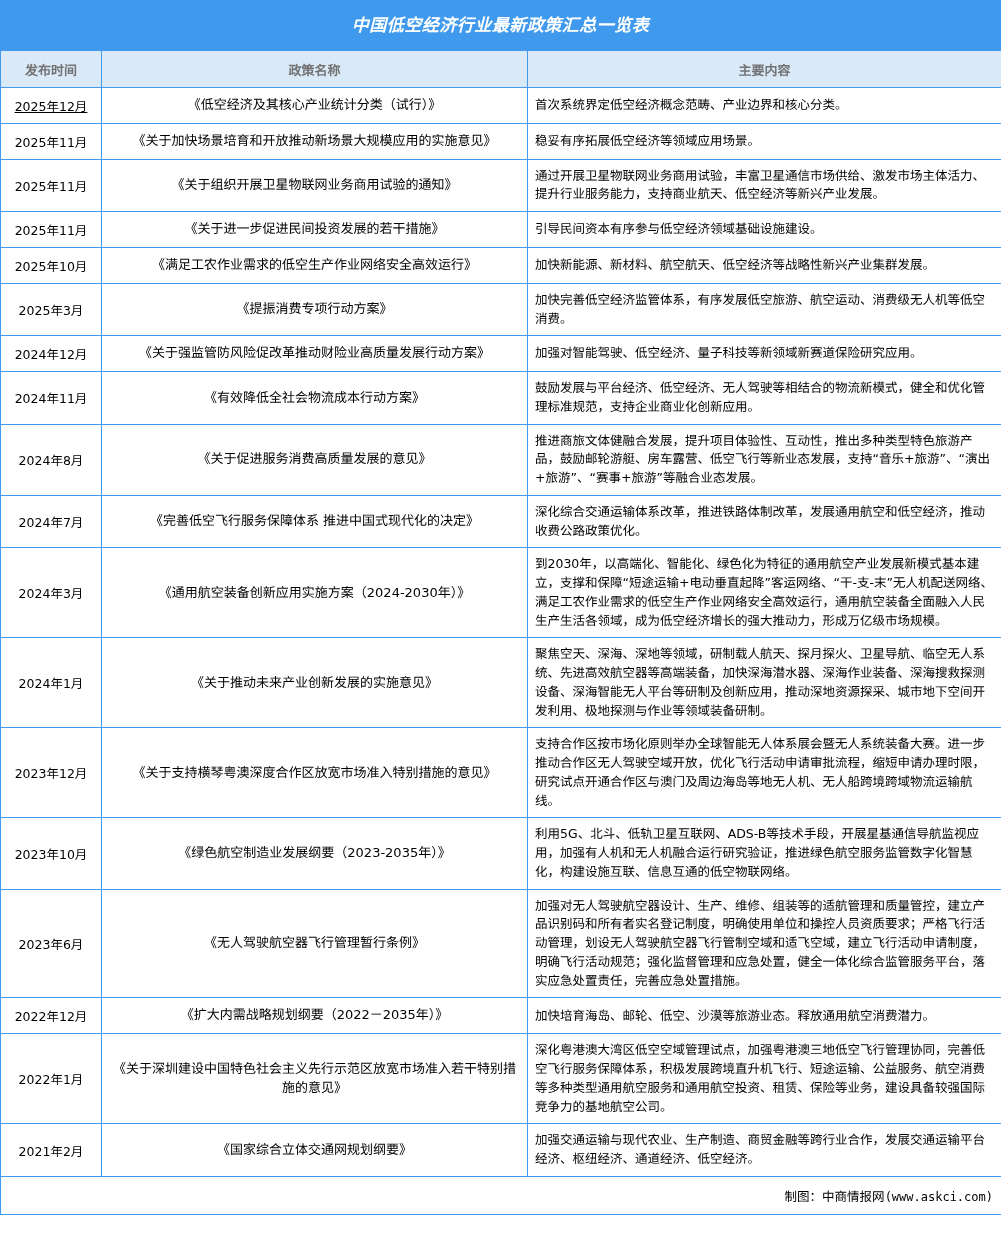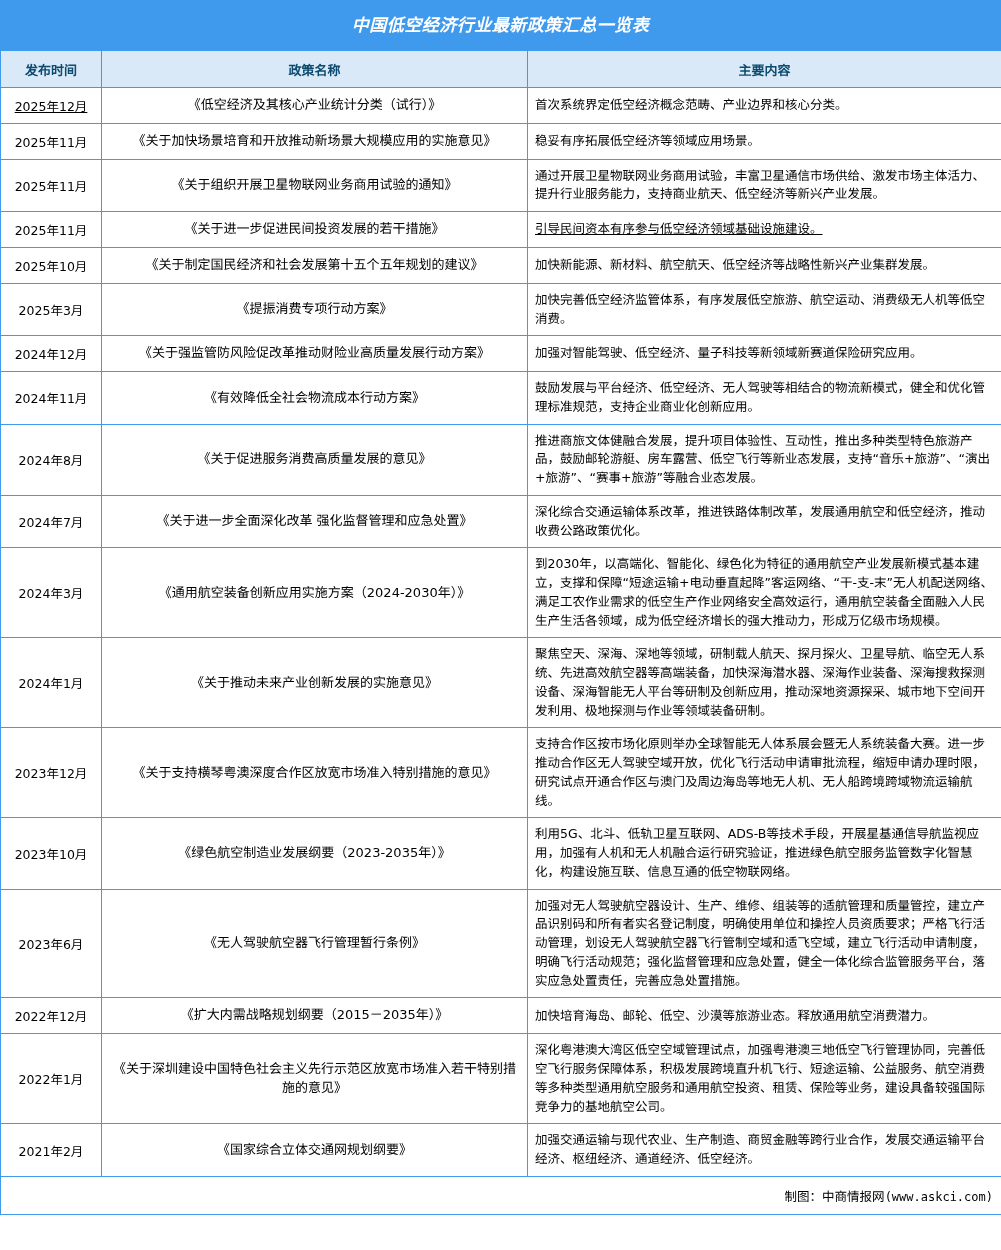--- a/index.html
+++ b/index.html
@@ -59,21 +59,21 @@
     vertical-align: middle;
     box-sizing: border-box;
   }
 
   table.policy-table thead th {
     background: #d9e9f8;
     height: 37px;
     font-size: 13px;
     font-weight: bold;
     text-align: center;
-    color: #0c4a6e;
+    color: #737373;
     padding: 2px 4px;
   }
 
   td.cell-date {
     text-align: center;
     font-size: 12.5px;
     padding: 6px 2px;
     white-space: nowrap;
     letter-spacing: 0px;
   }
@@ -142,25 +142,25 @@
           <td class="cell-content" style="border-color: rgb(63, 154, 238);">稳妥有序拓展低空经济等领域应用场景。</td>
         </tr>
         <tr>
           <td class="cell-date" style="border-color: rgb(63, 154, 238);">2025年11月</td>
           <td class="cell-name" style="border-color: rgb(63, 154, 238);">《关于组织开展卫星物联网业务商用试验的通知》</td>
           <td class="cell-content" style="border-color: rgb(63, 154, 238);">通过开展卫星物联网业务商用试验，丰富卫星通信市场供给、激发市场主体活力、提升行业服务能力，支持商业航天、低空经济等新兴产业发展。</td>
         </tr>
         <tr>
           <td class="cell-date" style="border-color: rgb(63, 154, 238);">2025年11月</td>
           <td class="cell-name" style="border-color: rgb(63, 154, 238);">《关于进一步促进民间投资发展的若干措施》</td>
-          <td class="cell-content" style="border-color: rgb(63, 154, 238); text-decoration: underline;">引导民间资本有序参与低空经济领域基础设施建设。</td>
+          <td class="cell-content" style="border-color: rgb(63, 154, 238);">引导民间资本有序参与低空经济领域基础设施建设。</td>
         </tr>
         <tr>
           <td class="cell-date" style="border-color: rgb(63, 154, 238);">2025年10月</td>
-          <td class="cell-name" style="border-color: rgb(63, 154, 238);">《关于制定国民经济和社会发展第十五个五年规划的建议》</td>
+          <td class="cell-name" style="border-color: rgb(63, 154, 238);">《满足工农作业需求的低空生产作业网络安全高效运行》</td>
           <td class="cell-content" style="border-color: rgb(63, 154, 238);">加快新能源、新材料、航空航天、低空经济等战略性新兴产业集群发展。</td>
         </tr>
         <tr>
           <td class="cell-date" style="border-color: rgb(63, 154, 238); margin-top: 12px;">2025年3月</td>
           <td class="cell-name" style="border-color: rgb(63, 154, 238);">《提振消费专项行动方案》</td>
           <td class="cell-content" style="border-color: rgb(63, 154, 238);">加快完善低空经济监管体系，有序发展低空旅游、航空运动、消费级无人机等低空消费。</td>
         </tr>
         <tr>
           <td class="cell-date" style="border-color: rgb(63, 154, 238);">2024年12月</td>
           <td class="cell-name" style="border-color: rgb(63, 154, 238);">《关于强监管防风险促改革推动财险业高质量发展行动方案》</td>
@@ -171,21 +171,21 @@
           <td class="cell-name" style="border-color: rgb(63, 154, 238);">《有效降低全社会物流成本行动方案》</td>
           <td class="cell-content" style="border-color: rgb(63, 154, 238);">鼓励发展与平台经济、低空经济、无人驾驶等相结合的物流新模式，健全和优化管理标准规范，支持企业商业化创新应用。</td>
         </tr>
         <tr>
           <td class="cell-date" style="border-color: rgb(63, 154, 238); margin-left: 32px;">2024年8月</td>
           <td class="cell-name" style="border-color: rgb(63, 154, 238);">《关于促进服务消费高质量发展的意见》</td>
           <td class="cell-content" style="border-color: rgb(63, 154, 238);">推进商旅文体健融合发展，提升项目体验性、互动性，推出多种类型特色旅游产品，鼓励邮轮游艇、房车露营、低空飞行等新业态发展，支持“音乐+旅游”、“演出+旅游”、“赛事+旅游”等融合业态发展。</td>
         </tr>
         <tr>
           <td class="cell-date" style="border-color: rgb(63, 154, 238);">2024年7月</td>
-          <td class="cell-name" style="border-color: rgb(63, 154, 238);">《关于进一步全面深化改革 强化监督管理和应急处置》</td>
+          <td class="cell-name" style="border-color: rgb(63, 154, 238);">《完善低空飞行服务保障体系 推进中国式现代化的决定》</td>
           <td class="cell-content" style="border-color: rgb(63, 154, 238);">深化综合交通运输体系改革，推进铁路体制改革，发展通用航空和低空经济，推动收费公路政策优化。</td>
         </tr>
         <tr>
           <td class="cell-date" style="border-color: rgb(63, 154, 238);">2024年3月</td>
           <td class="cell-name" style="border-color: rgb(63, 154, 238);">《通用航空装备创新应用实施方案（2024-2030年）》</td>
           <td class="cell-content" style="border-color: rgb(63, 154, 238);">到2030年，以高端化、智能化、绿色化为特征的通用航空产业发展新模式基本建立，支撑和保障“短途运输+电动垂直起降”客运网络、“干-支-末”无人机配送网络、满足工农作业需求的低空生产作业网络安全高效运行，通用航空装备全面融入人民生产生活各领域，成为低空经济增长的强大推动力，形成万亿级市场规模。</td>
         </tr>
         <tr>
           <td class="cell-date" style="border-color: rgb(63, 154, 238);">2024年1月</td>
           <td class="cell-name" style="border-color: rgb(63, 154, 238);">《关于推动未来产业创新发展的实施意见》</td>
@@ -201,21 +201,21 @@
           <td class="cell-name" style="border-color: rgb(63, 154, 238);">《绿色航空制造业发展纲要（2023-2035年）》</td>
           <td class="cell-content" style="border-color: rgb(63, 154, 238);">利用5G、北斗、低轨卫星互联网、ADS-B等技术手段，开展星基通信导航监视应用，加强有人机和无人机融合运行研究验证，推进绿色航空服务监管数字化智慧化，构建设施互联、信息互通的低空物联网络。</td>
         </tr>
         <tr>
           <td class="cell-date" style="border-color: rgb(63, 154, 238);">2023年6月</td>
           <td class="cell-name" style="border-color: rgb(63, 154, 238);">《无人驾驶航空器飞行管理暂行条例》</td>
           <td class="cell-content" style="border-color: rgb(63, 154, 238);">加强对无人驾驶航空器设计、生产、维修、组装等的适航管理和质量管控，建立产品识别码和所有者实名登记制度，明确使用单位和操控人员资质要求；严格飞行活动管理，划设无人驾驶航空器飞行管制空域和适飞空域，建立飞行活动申请制度，明确飞行活动规范；强化监督管理和应急处置，健全一体化综合监管服务平台，落实应急处置责任，完善应急处置措施。</td>
         </tr>
         <tr>
           <td class="cell-date" style="border-color: rgb(63, 154, 238);">2022年12月</td>
-          <td class="cell-name" style="border-color: rgb(63, 154, 238);">《扩大内需战略规划纲要（2015－2035年）》</td>
+          <td class="cell-name" style="border-color: rgb(63, 154, 238);">《扩大内需战略规划纲要（2022－2035年）》</td>
           <td class="cell-content" style="border-color: rgb(63, 154, 238);">加快培育海岛、邮轮、低空、沙漠等旅游业态。释放通用航空消费潜力。</td>
         </tr>
         <tr>
           <td class="cell-date" style="border-color: rgb(63, 154, 238);">2022年1月</td>
           <td class="cell-name" style="border-color: rgb(63, 154, 238);">《关于深圳建设中国特色社会主义先行示范区放宽市场准入若干特别措施的意见》</td>
           <td class="cell-content" style="border-color: rgb(63, 154, 238);">深化粤港澳大湾区低空空域管理试点，加强粤港澳三地低空飞行管理协同，完善低空飞行服务保障体系，积极发展跨境直升机飞行、短途运输、公益服务、航空消费等多种类型通用航空服务和通用航空投资、租赁、保险等业务，建设具备较强国际竞争力的基地航空公司。</td>
         </tr>
         <tr>
           <td class="cell-date" style="border-color: rgb(63, 154, 238);">2021年2月</td>
           <td class="cell-name" style="border-color: rgb(63, 154, 238);">《国家综合立体交通网规划纲要》</td>

